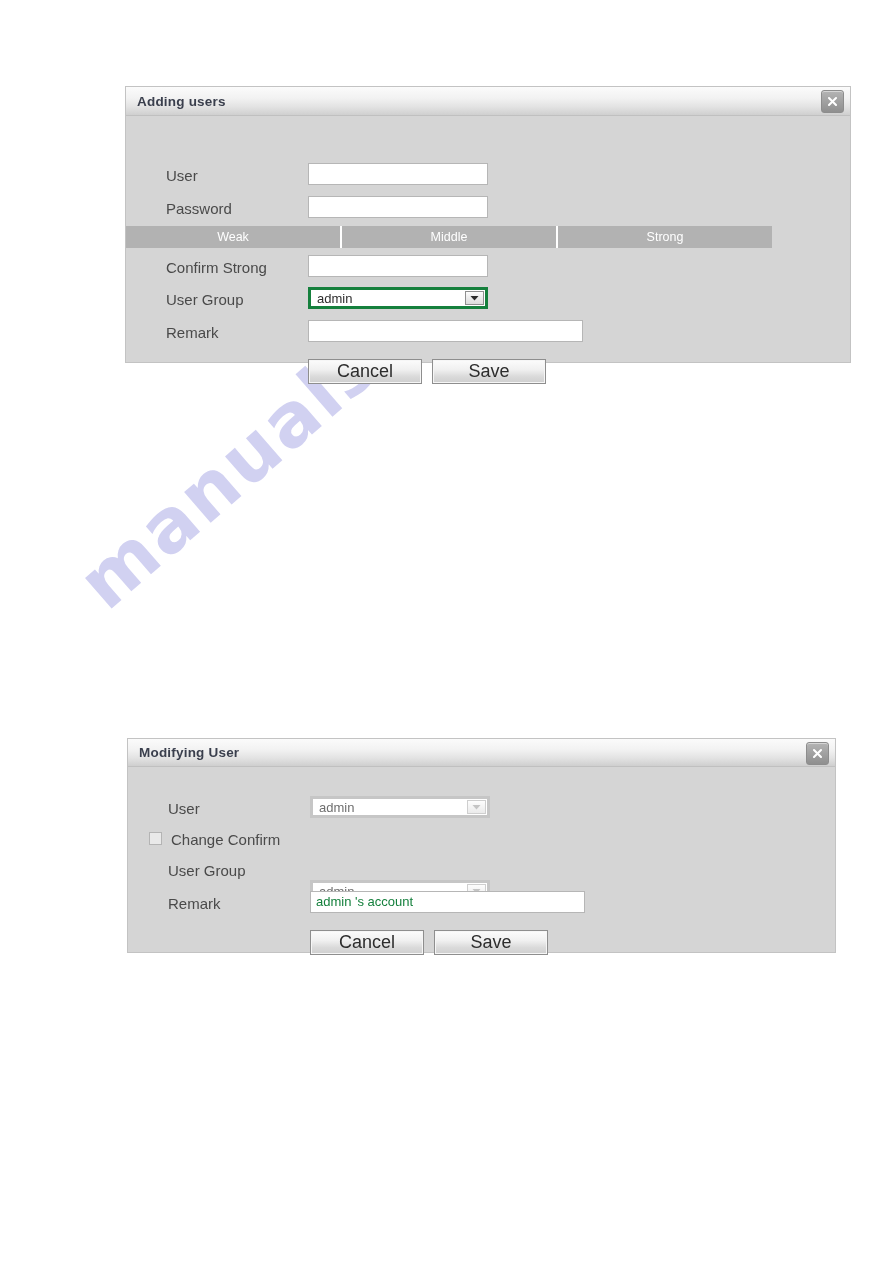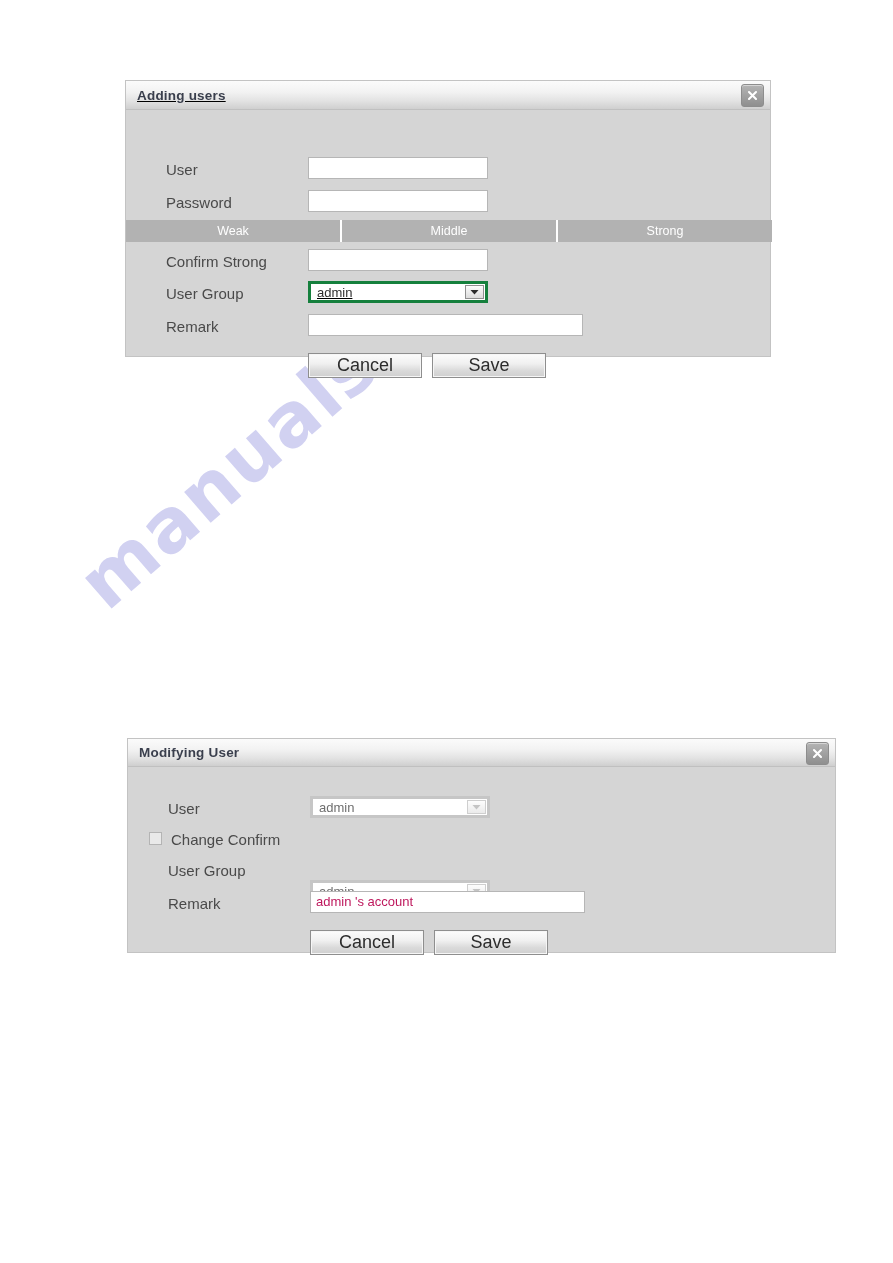--- a/index.html
+++ b/index.html
@@ -42,21 +42,21 @@
   }
 
   
   .dialog {
     position: absolute;
     background: #d5d5d5;
     border: 1px solid #c3c3c3;
     box-sizing: border-box;
     z-index: 10;
   }
-  #dialog-add   { left: 125px; top: 80px;  width: 646px; height: 277px; text-decoration: underline; }
+  #dialog-add   { left: 125px; top: 86px;  width: 726px; height: 277px; }
   #dialog-modify{ left: 127px; top: 738px; width: 709px; height: 215px; }
 
   .titlebar {
     position: relative;
     height: 28px;
     background: linear-gradient(to bottom, #fbfbfb 0%, #f2f2f2 40%, #e2e2e2 72%, #cfcfcf 100%);
     border-bottom: 1px solid #c0c0c0;
     display: flex;
     align-items: center;
   }
@@ -103,21 +103,21 @@
     background: #ffffff;
     border: 1px solid #b6b6b6;
     height: 22px;
     box-sizing: border-box;
     font-family: "Liberation Sans", sans-serif;
     font-size: 13px;
     color: #333;
     padding: 0 5px;
     line-height: 20px;
   }
-  .textbox.placeholder { color: #be185d; }
+  .textbox.placeholder { color: #15803d; }
 
   
   .combo {
     position: relative;
     height: 22px;
     background: #ffffff;
     border: 3px solid #15803d;
     box-sizing: border-box;
     display: flex;
     align-items: center;

